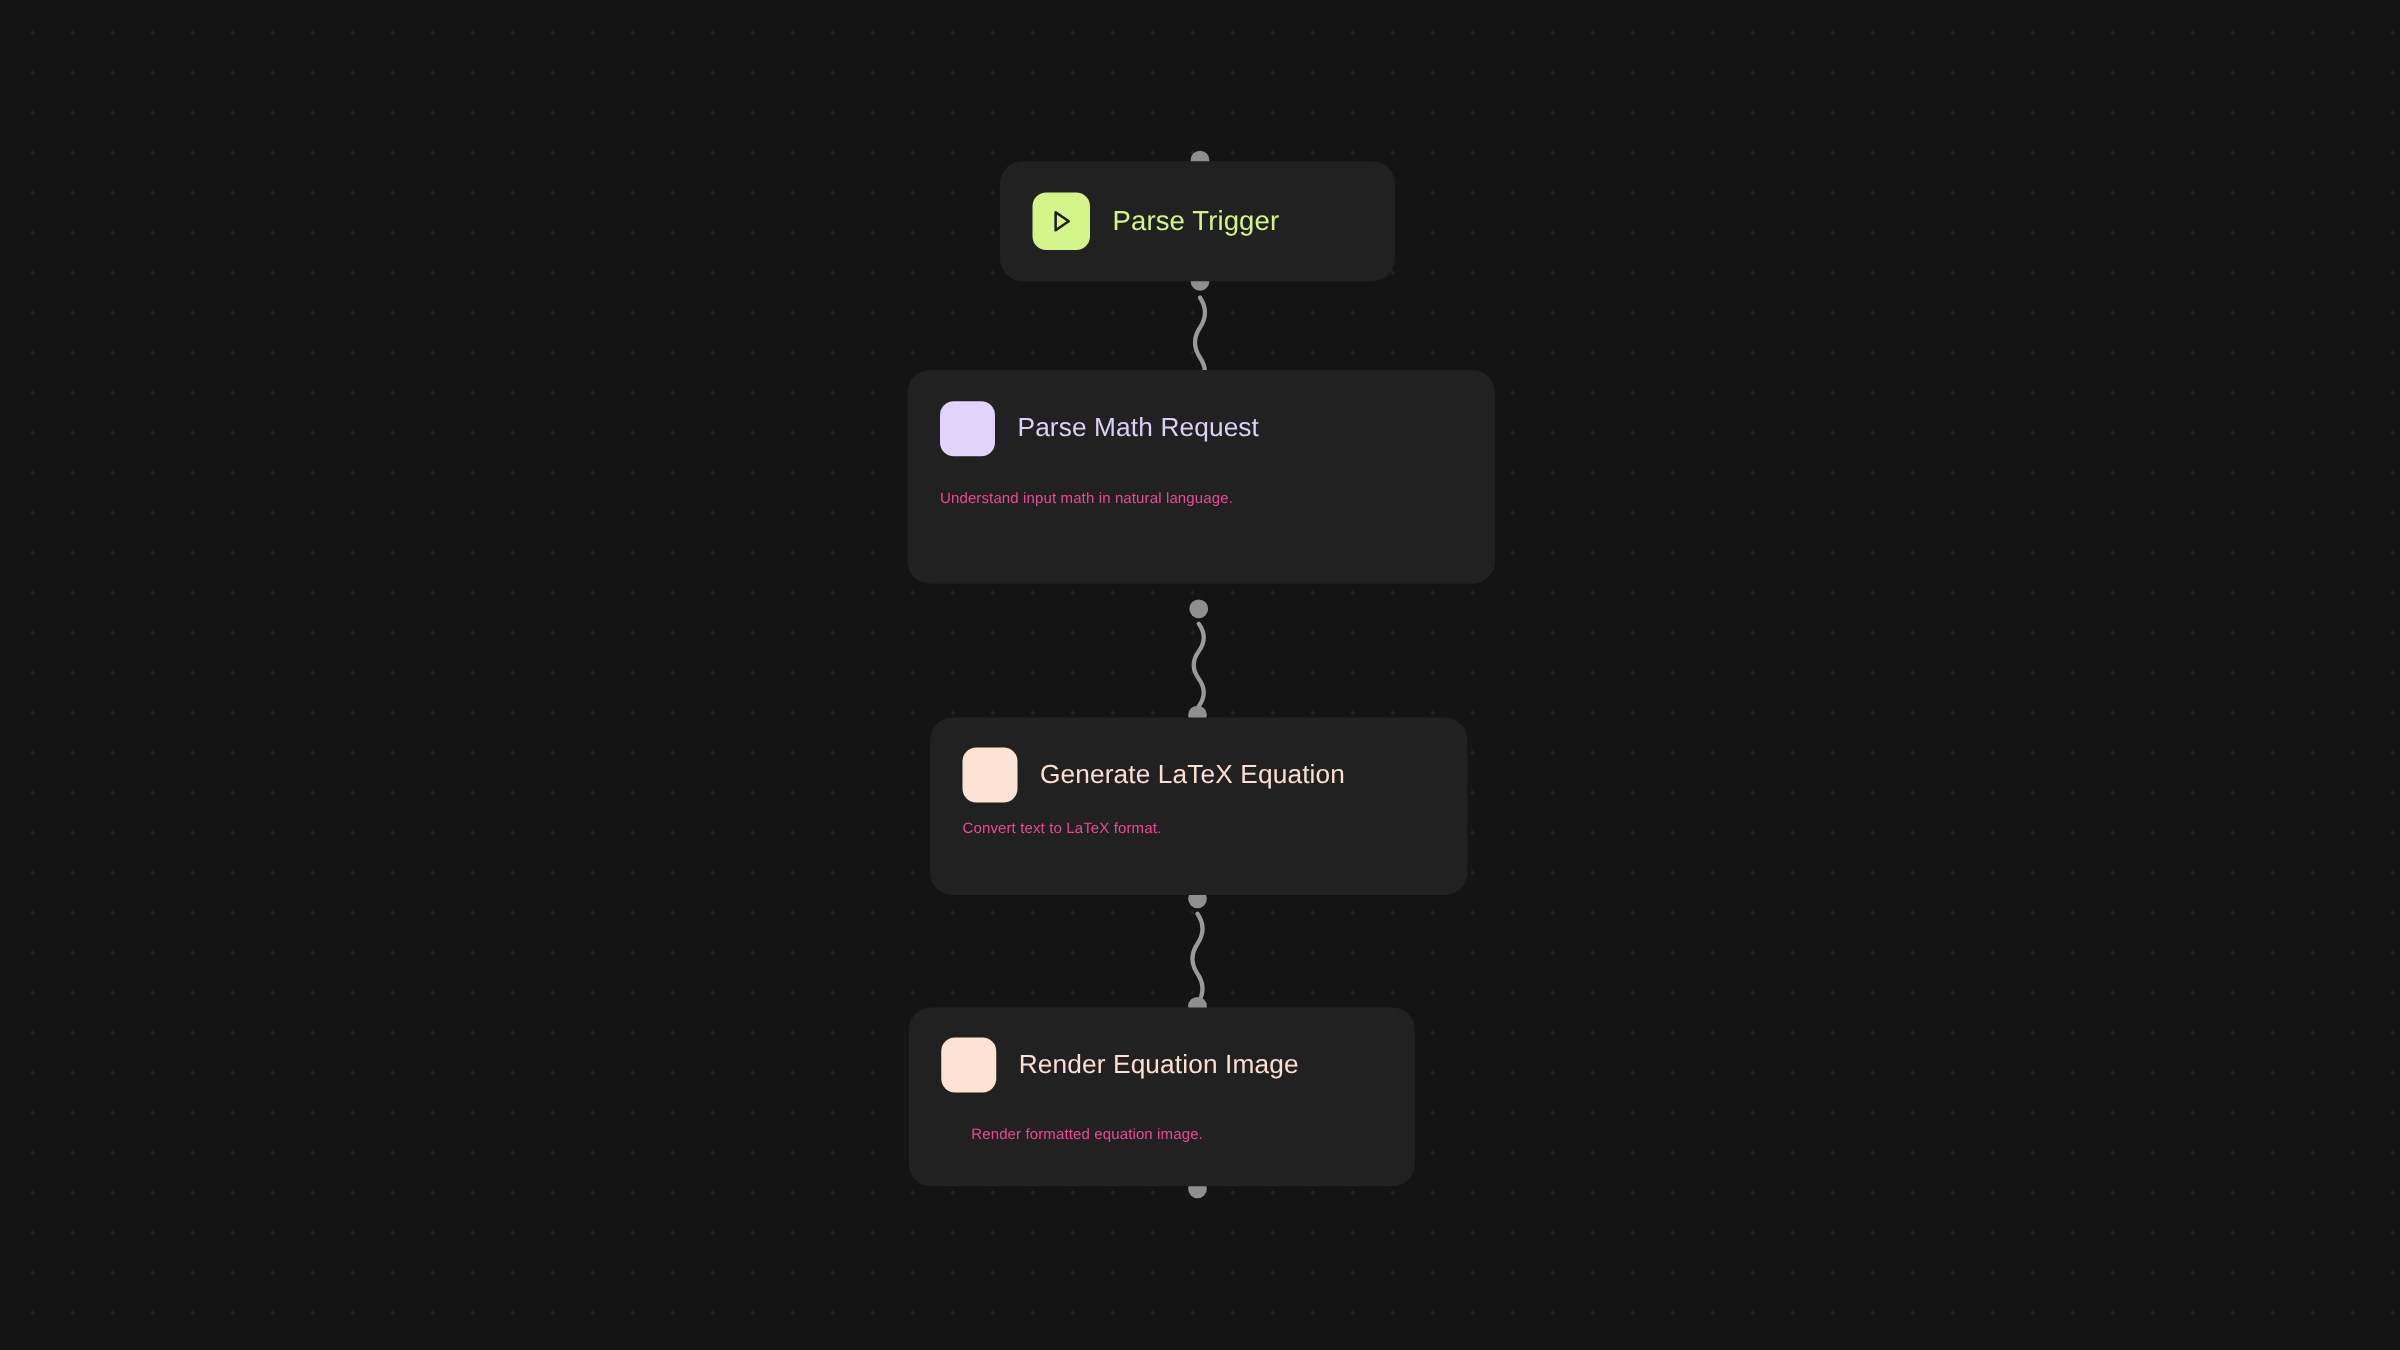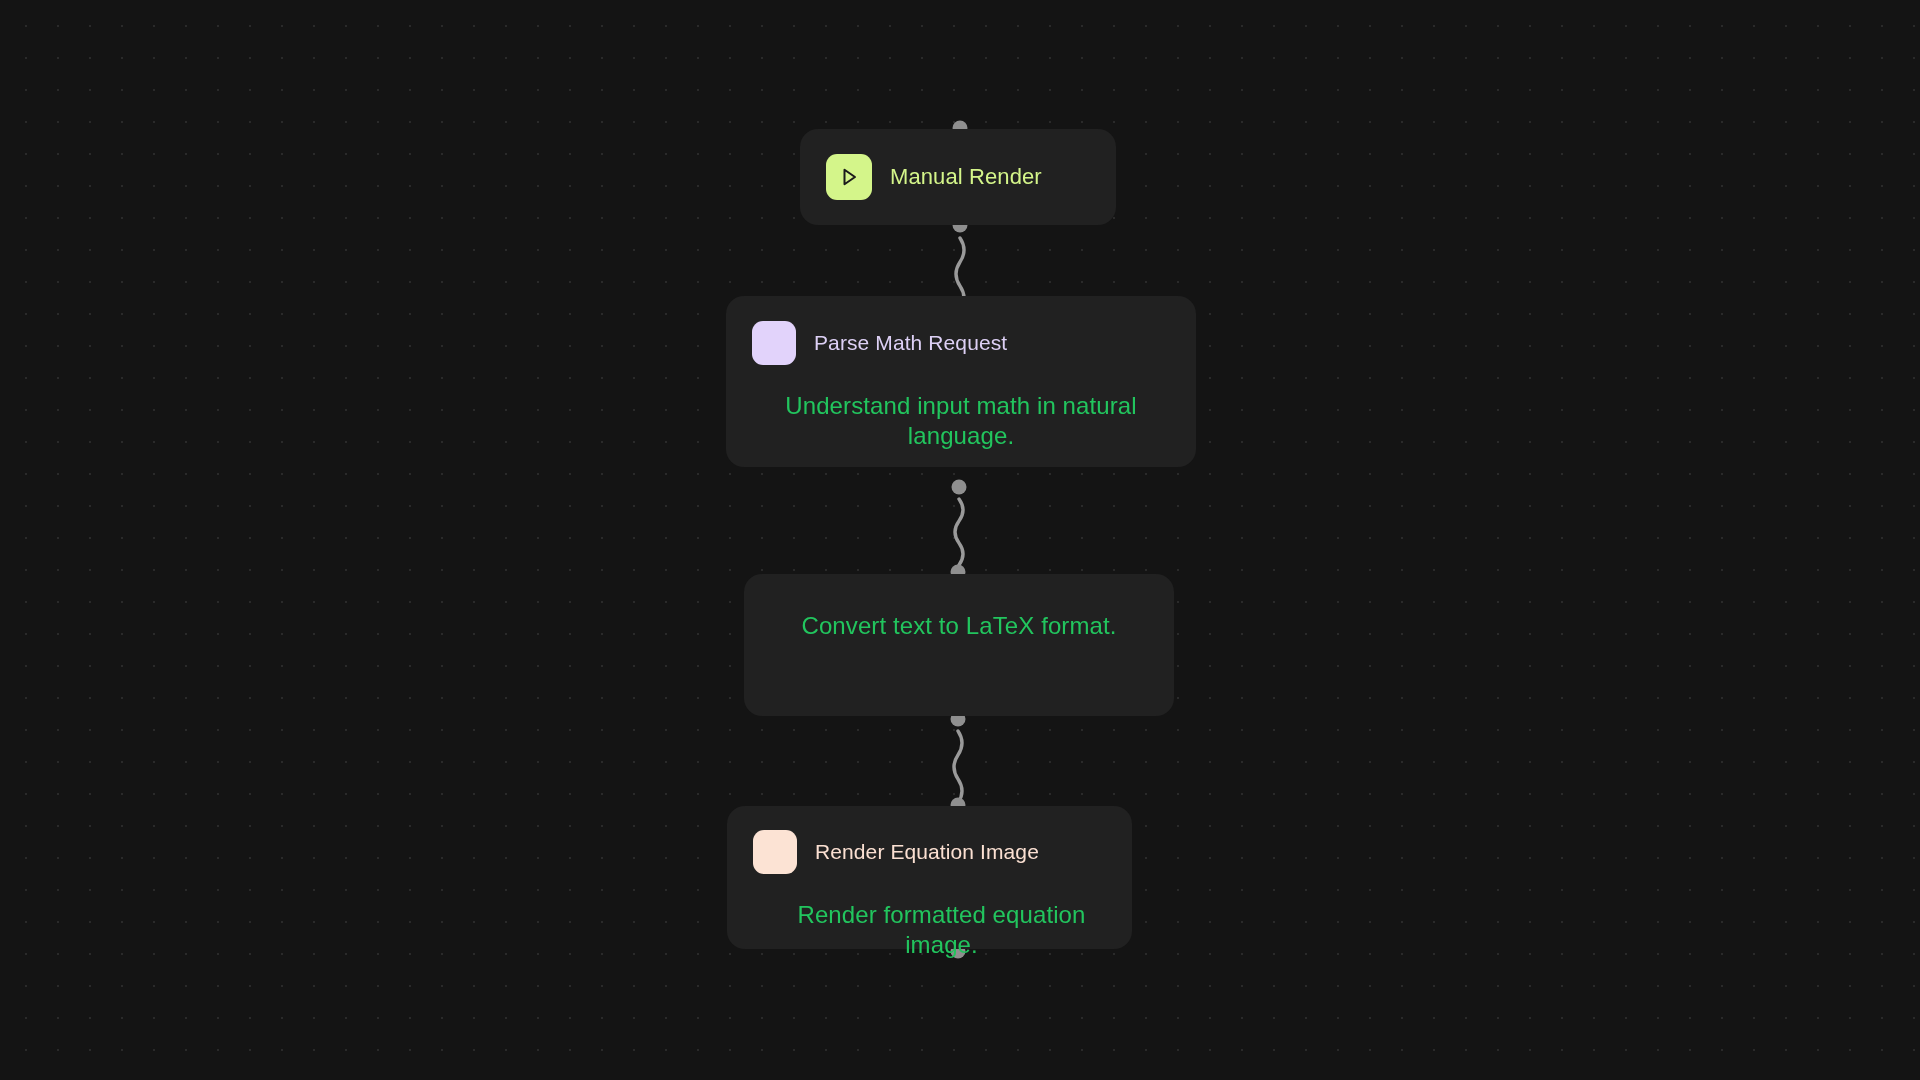--- a/index.html
+++ b/index.html
@@ -53,26 +53,25 @@
   }
 
   .node-title {
     font-size:21px;
     font-weight:400;
     letter-spacing:0.1px;
     white-space:nowrap;
   }
 
   .node-desc {
-    font-size:24px;
+    font-size:12px;
     font-weight:400;
-    color:#22c55e;
+    color:#ec4899;
     line-height:1.23;
     letter-spacing:0.1px;
-    text-align:center;
   }
 
   
   #node-manual-trigger {
     left:800px; top:129px;
     width:316px; height:96px;
     padding:0 26px;
     display:flex;
     align-items:center;
   }
@@ -141,33 +140,37 @@
     <circle cx="958" cy="951" r="7.5" fill="#8f8f8f"></circle>
   </svg>
 
   <div class="node" id="node-manual-trigger">
     <div class="node-head">
       <div class="node-icon" style="background:#d4f58a;">
         <svg width="22" height="22" viewBox="0 0 22 22" aria-hidden="true">
           <path d="M 6.5 3.8 L 17 11 L 6.5 18.2 Z" fill="none" stroke="#1b1b1b" stroke-width="2" stroke-linejoin="round" stroke-linecap="round"></path>
         </svg>
       </div>
-      <div class="node-title" style="color:#d4f58a;">Manual Render</div>
+      <div class="node-title" style="color:#d4f58a;">Parse Trigger</div>
     </div>
   </div>
 
   <div class="node" id="node-parse-math-request">
     <div class="node-head">
       <div class="node-icon" style="background:#e2d3fb;"></div>
       <div class="node-title" style="color:#ddd0f5;">Parse Math Request</div>
     </div>
     <div class="node-desc">Understand input math in natural language.</div>
   </div>
 
   <div class="node" id="node-generate-latex-equation">
+    <div class="node-head">
+      <div class="node-icon" style="background:#fce3d4;"></div>
+      <div class="node-title" style="color:#fbe0d2;">Generate LaTeX Equation</div>
+    </div>
     <div class="node-desc">Convert text to LaTeX format.</div>
   </div>
 
   <div class="node" id="node-render-equation-image">
     <div class="node-head">
       <div class="node-icon" style="background:#fce3d4;"></div>
       <div class="node-title" style="color:#fbe0d2;">Render Equation Image</div>
     </div>
     <div class="node-desc">Render formatted equation image.</div>
   </div>

